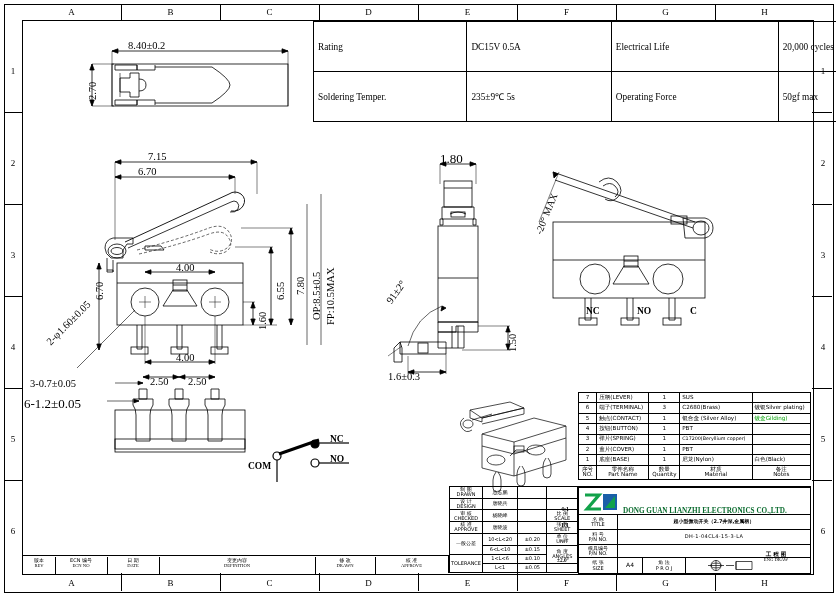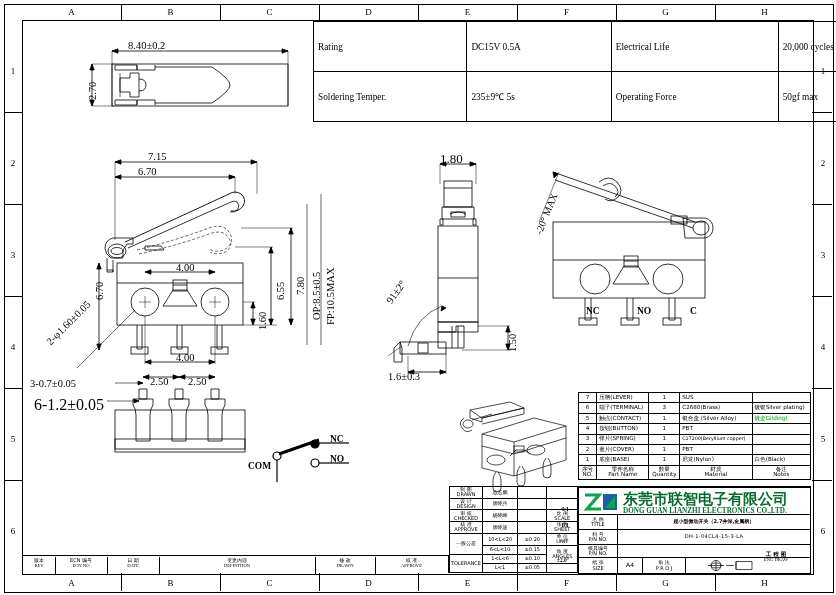--- a/index.html
+++ b/index.html
@@ -285,21 +285,21 @@
     <path d="M80 14 h8 v10 h-8 z"></path>
     <path d="M116 14 h8 v10 h-8 z"></path>
     <path d="M38 24 h20 v6 q-3 4 -3 10 v26 h-14 v-26 q0 -6 -3 -10 z"></path>
     <path d="M74 24 h20 v6 q-3 4 -3 10 v26 h-14 v-26 q0 -6 -3 -10 z"></path>
     <path d="M110 24 h20 v6 q-3 4 -3 10 v26 h-14 v-26 q0 -6 -3 -10 z"></path>
 
     <rect x="20" y="64" width="130" height="10"></rect>
   </g>
 </svg>
 <div class="t" style="left:30px;top:379px;font-size:10.5px;">3-0.7±0.05</div>
-<div class="t" style="left:34px;top:397px;font-size:16px;">6-1.2±0.05</div>
+<div class="t" style="left:24px;top:397px;font-size:13px;">6-1.2±0.05</div>
 <div class="t" style="left:150px;top:377px;font-size:10.5px;">2.50</div>
 <div class="t" style="left:188px;top:377px;font-size:10.5px;">2.50</div>
 
 <svg class="abs" style="left:115px;top:410px;" width="160" height="60" viewBox="0 0 160 60">
   <g stroke="#000" fill="none" stroke-width="0.8">
     <rect x="0" y="0" width="130" height="42"></rect>
   </g>
 </svg>
 
 <svg class="abs" style="left:378px;top:150px;" width="160" height="240" viewBox="0 0 160 240">
@@ -650,21 +650,20 @@
   <div class="t" style="left:108px;top:72px;font-size:5.4px;font-weight:bold;">±2.0°</div>
 </div>
 
 <div id="logo">
   <svg class="mark" viewBox="0 0 36 20">
     <rect x="0" y="0" width="36" height="20" fill="#ffffff"></rect>
     <path d="M2 3 h14 l-12 14 h14" stroke="#12a24a" stroke-width="3.2" fill="none"></path>
     <path d="M20 2 l14 0 l0 16 l-14 0 z" fill="#1a5fa8"></path>
     <path d="M22 16 L32 4 l0 12 z" fill="#12a24a"></path>
   </svg>
-  <div class="co-cn">东莞市联智电子有限公司</div>
   <div class="co-en">DONG GUAN LIANZHI ELECTRONICS CO.,LTD.</div>
 </div>
 
 <div class="abs" style="left:23px;top:555px;width:426px;height:18px;border-top:1px solid #000;
             border-right:1px solid #000;box-sizing:border-box;">
   <div class="abs two" style="left:0;top:1px;width:32px;text-align:center;border-right:1px solid #000;height:17px;">
     <b class="cn" style="display:block;font-size:5px;">版本</b>
     <b style="display:block;font-size:4.6px;">REV</b>
   </div>
   <div class="abs two" style="left:32px;top:1px;width:52px;text-align:center;border-right:1px solid #000;height:17px;">

